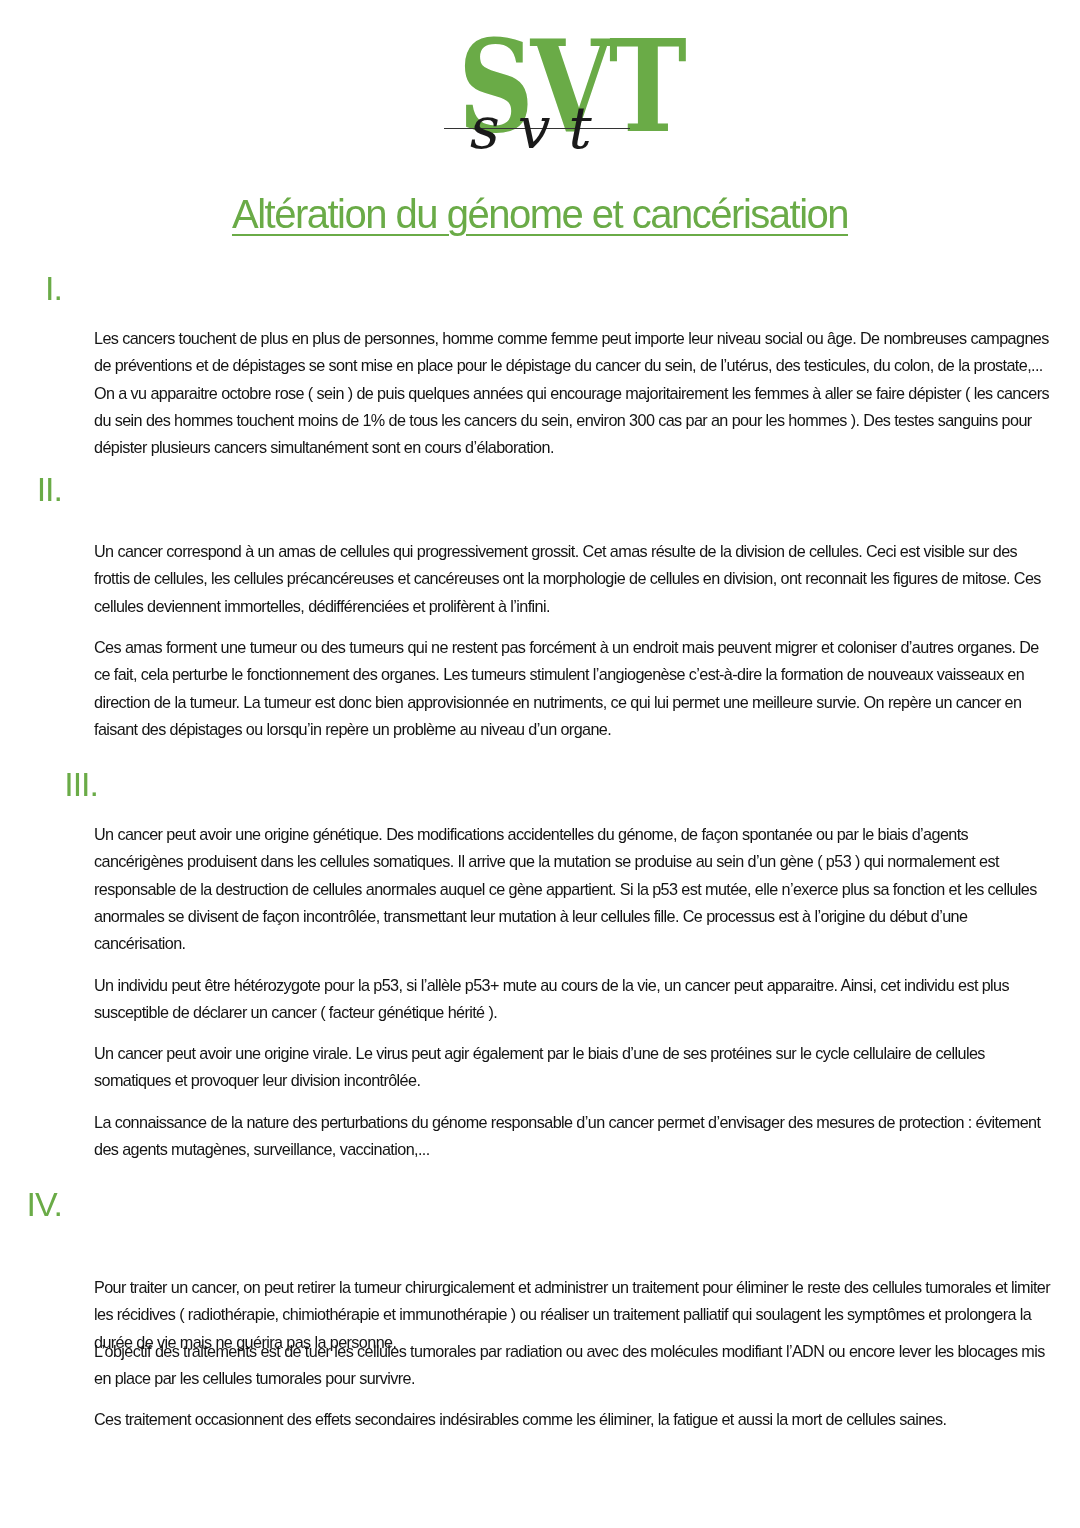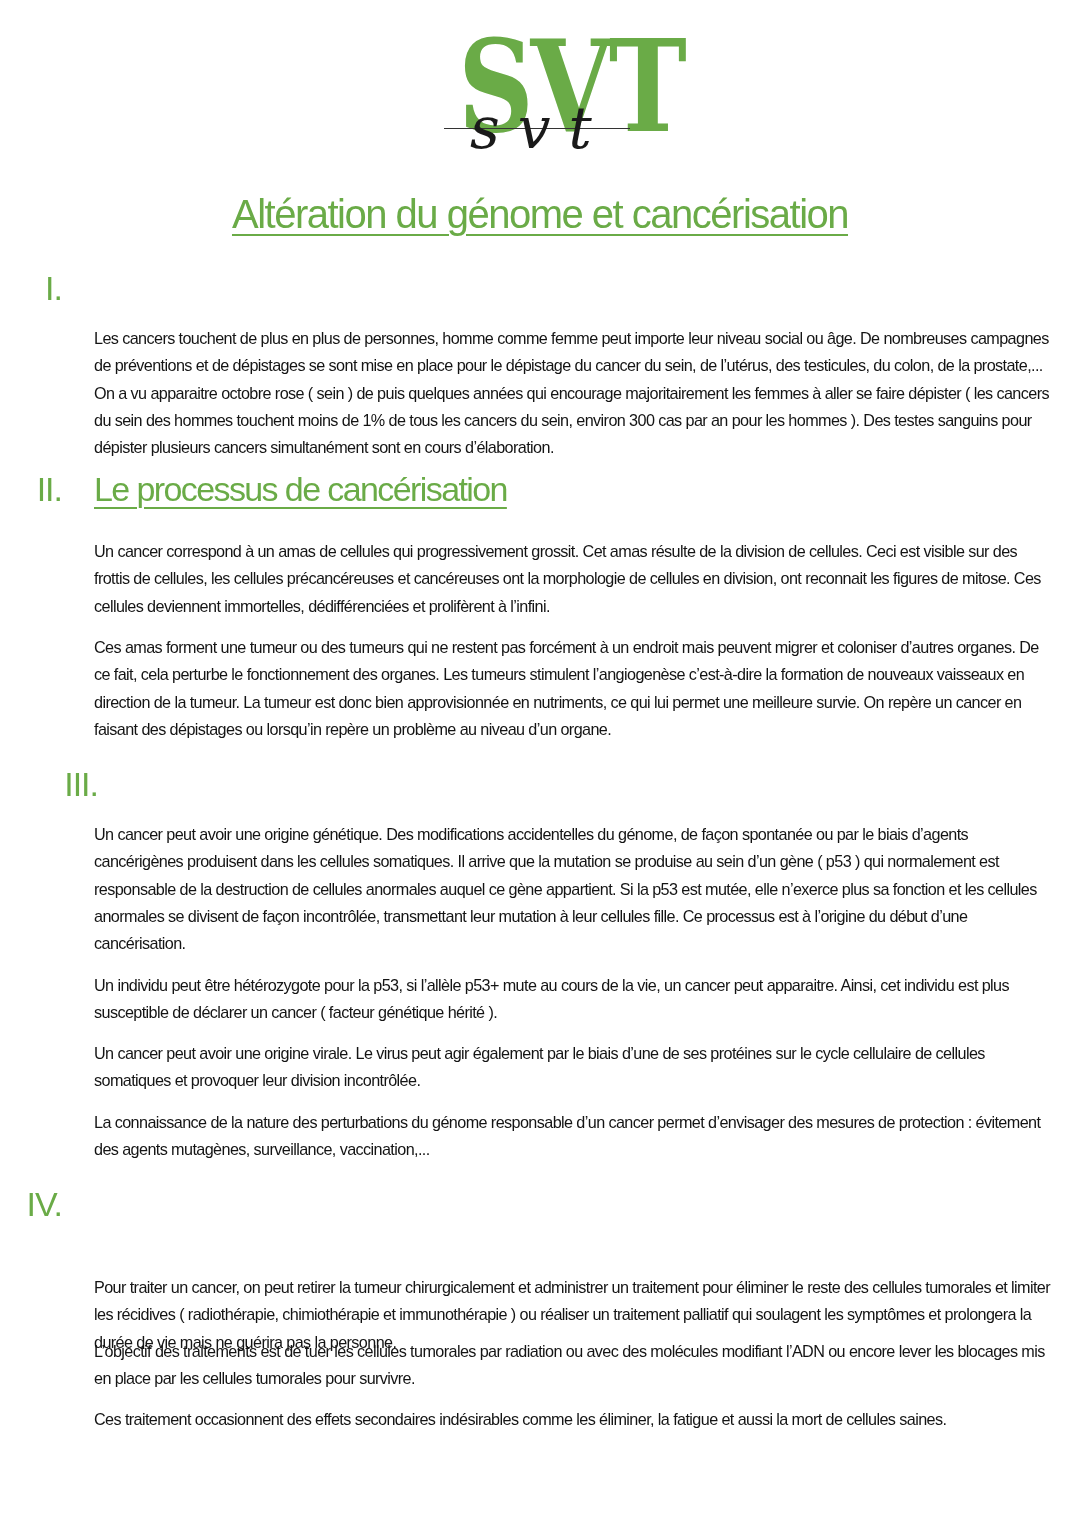--- a/index.html
+++ b/index.html
@@ -65,21 +65,20 @@
   <span>Altération du génome et cancérisation</span>
 </h1>
 
 <div class="section-head" style="top:266px;">
   <span class="section-num">I.</span>
 </div>
 <p class="para" style="top:325px;">Les cancers touchent de plus en plus de personnes, homme comme femme peut importe leur niveau social ou âge. De nombreuses campagnes de préventions et de dépistages se sont mise en place pour le dépistage du cancer du sein, de l’utérus, des testicules, du colon, de la prostate,... On a vu apparaitre octobre rose ( sein ) de puis quelques années qui encourage majoritairement les femmes à aller se faire dépister ( les cancers du sein des hommes touchent moins de 1% de tous les cancers du sein, environ 300 cas par an pour les hommes ). Des testes sanguins pour dépister plusieurs cancers simultanément sont en cours d’élaboration.</p>
 
 <div class="section-head" style="top:467px;">
   <span class="section-num">II.</span>
-  <span class="section-title">Le processus  de cancérisation</span>
 </div>
 <p class="para" style="top:538px;">Un cancer correspond à un amas de cellules qui progressivement grossit. Cet amas résulte de la division de cellules. Ceci est visible sur des frottis de cellules, les cellules précancéreuses et cancéreuses ont la morphologie de cellules en division, ont reconnait les figures de mitose. Ces cellules deviennent immortelles, dédifférenciées et prolifèrent à l’infini.</p>
 <p class="para" style="top:634px;">Ces amas forment une tumeur ou des tumeurs qui ne restent pas forcément à un endroit mais peuvent migrer et coloniser d’autres organes. De ce fait, cela perturbe le fonctionnement des organes. Les tumeurs stimulent l’angiogenèse c’est-à-dire la formation de nouveaux vaisseaux en direction de la tumeur. La tumeur est donc bien approvisionnée en nutriments, ce qui lui permet une meilleure survie. On repère un cancer en faisant des dépistages ou lorsqu’in repère un problème au niveau d’un organe.</p>
 
 <div class="section-head" style="top:762px;padding-left:36px;">
   <span class="section-num">III.</span>
 </div>
 <p class="para" style="top:821px;">Un cancer peut avoir une origine génétique. Des modifications accidentelles du génome, de façon spontanée ou par le biais d’agents cancérigènes produisent dans les cellules somatiques. Il arrive que la mutation se produise au sein d’un gène ( p53 ) qui normalement est responsable de la destruction de cellules anormales auquel ce gène appartient. Si la p53 est mutée, elle n’exerce plus sa fonction et les cellules anormales se divisent de façon incontrôlée, transmettant leur mutation à leur cellules fille. Ce processus est à l’origine du début d’une cancérisation.</p>
 <p class="para" style="top:972px;">Un individu peut être hétérozygote pour la p53, si l’allèle p53+ mute au cours de la vie, un cancer peut apparaitre. Ainsi, cet individu est plus susceptible de déclarer un cancer ( facteur génétique hérité ).</p>
 <p class="para" style="top:1040px;">Un cancer peut avoir une origine virale. Le virus peut agir également par le biais d’une de ses protéines sur le cycle cellulaire de cellules somatiques et provoquer leur division incontrôlée.</p>

